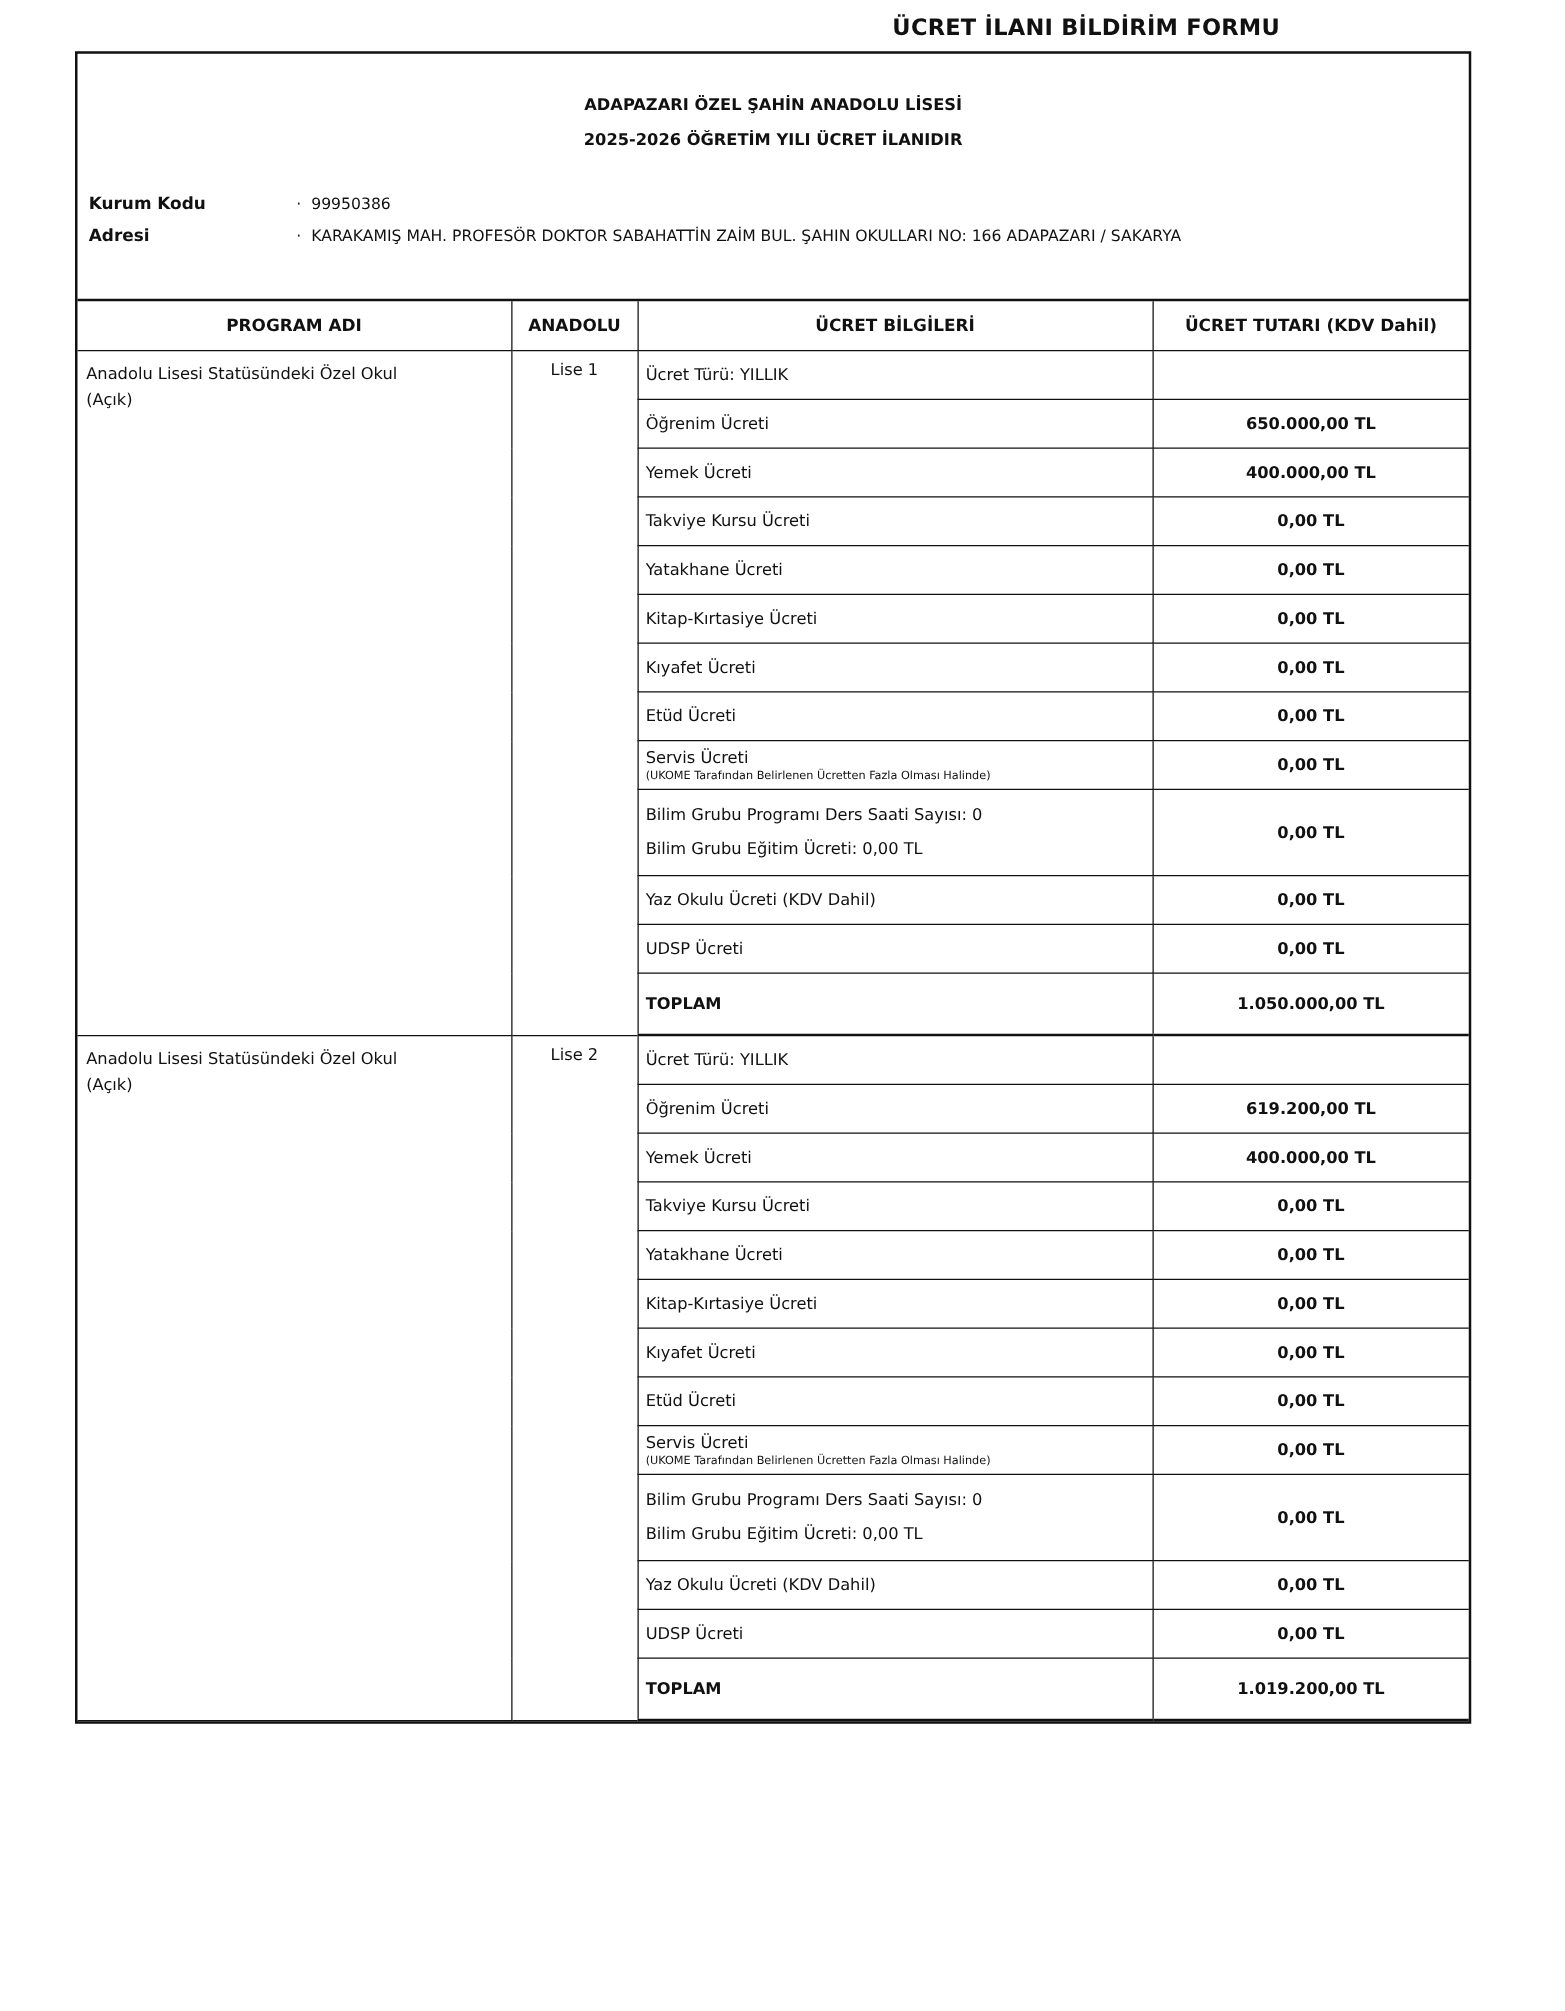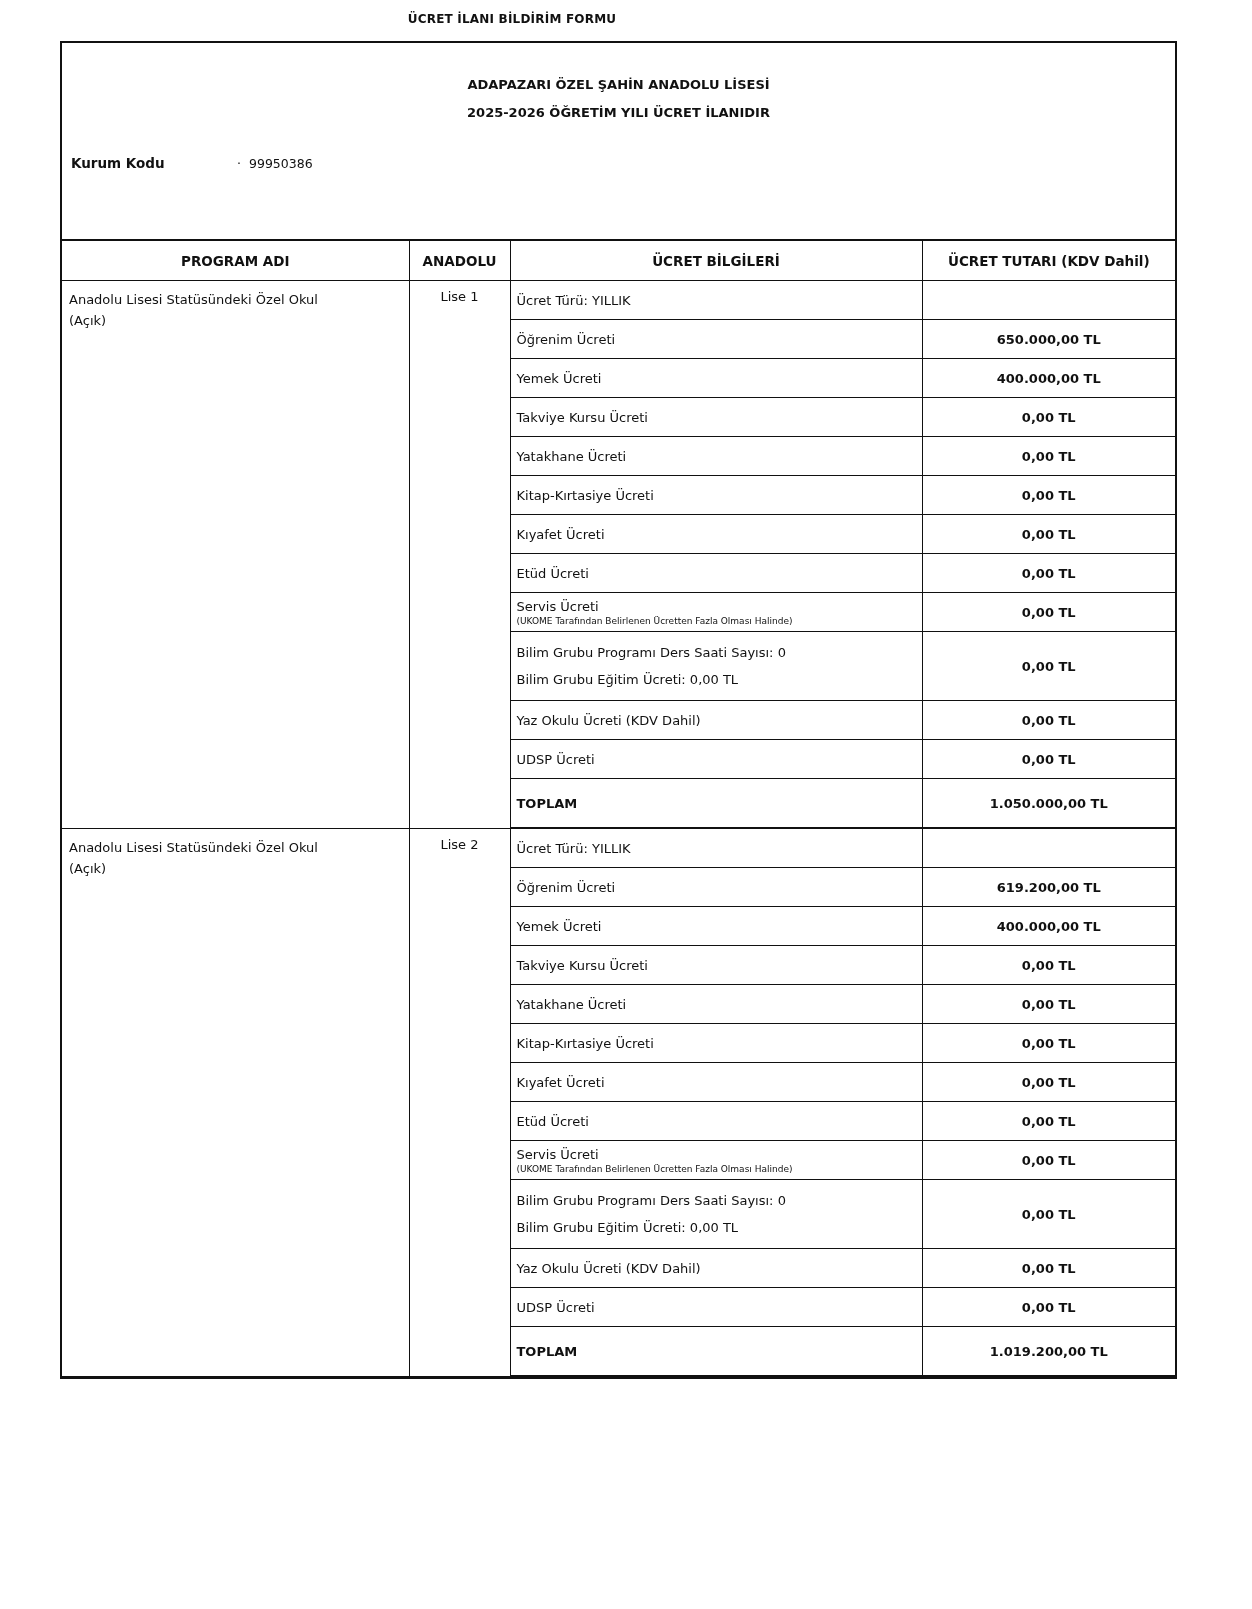--- a/index.html
+++ b/index.html
@@ -1,37 +1,37 @@
 <!DOCTYPE html>
 <html><head>
 <meta charset="utf-8">
 <style>
   html, body { margin: 0; padding: 0; background: #ffffff; }
   body {
     width: 1252px; height: 1609px; position: relative; overflow: hidden;
     font-family: "DejaVu Sans", sans-serif; color: #111;
   }
   .doc-title {
-    position: absolute; top: 12px; left: 0; width: 1024px; text-align: center;
-    font-size: 12px; font-weight: bold; letter-spacing: 0.2px;
+    position: absolute; top: 12px; left: 0; width: 1024px; text-align: right;
+    font-size: 18px; font-weight: bold; letter-spacing: 0.2px;
   }
   .sheet {
     position: absolute; left: 60px; top: 41px; width: 1117px;
     border: 2px solid #111; box-sizing: border-box;
   }
   .head-block { height: 196px; position: relative; border-bottom: 2px solid #111; padding-left: 24px; }
   .school-name {
     position: absolute; top: 34px; left: 0; width: 100%; text-align: center;
     font-size: 13px; font-weight: bold;
   }
   .year-line {
     position: absolute; top: 62px; left: 0; width: 100%; text-align: center;
     font-size: 13px; font-weight: bold;
   }
-  .info-row { position: absolute; left: 9px; font-size: 13px; display: flex; align-items: flex-end; }
+  .info-row { position: absolute; left: 9px; font-size: 13px; display: flex; }
   .info-row .k { width: 166px; font-weight: bold; font-size: 13.5px; }
   .info-row .v { font-size: 12.5px; }
   .info-row .dot { margin-right: 8px; }
   .row-kurum { top: 112px; }
   .row-adres { top: 138px; }
 
   table.fees { border-collapse: collapse; width: 100%; table-layout: fixed; }
   table.fees th, table.fees td { border: 1.5px solid #111; font-size: 13px; }
   table.fees tr:first-child th { border-top: none; }
   table.fees th:first-child, table.fees td.prog { border-left: none; }
@@ -55,20 +55,24 @@
 <div class="doc-title">ÜCRET İLANI BİLDİRİM FORMU</div>
 
 <div class="sheet">
   <div class="head-block">
     <div class="school-name">ADAPAZARI ÖZEL ŞAHİN ANADOLU LİSESİ</div>
     <div class="year-line">2025-2026 ÖĞRETİM YILI ÜCRET İLANIDIR</div>
     <div class="info-row row-kurum">
       <span class="k">Kurum Kodu</span>
       <span class="v"><span class="dot">·</span><span>99950386</span></span>
     </div>
+    <div class="info-row row-adres">
+      <span class="k">Adresi</span>
+      <span class="v"><span class="dot">·</span><span>KARAKAMIŞ MAH. PROFESÖR DOKTOR SABAHATTİN ZAİM BUL. ŞAHIN OKULLARI NO: 166 ADAPAZARI / SAKARYA</span></span>
+    </div>
   </div>
 
   <table class="fees">
     <colgroup>
         <col class="c1">
         <col class="c2">
         <col class="c3">
         <col class="c4">
       </colgroup>
     <thead>

